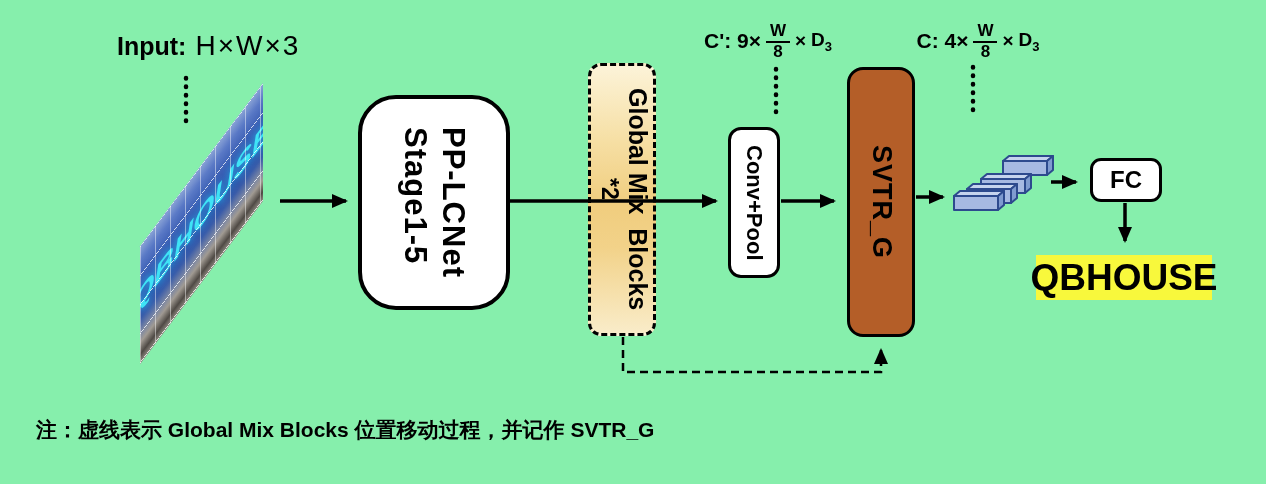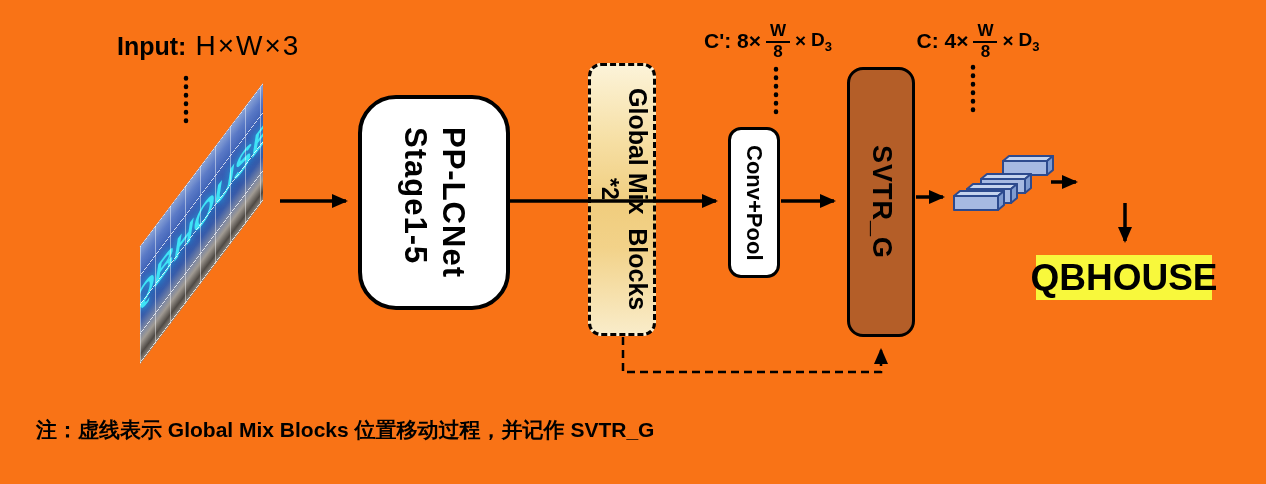--- a/index.html
+++ b/index.html
@@ -1,17 +1,17 @@
 <!DOCTYPE html>
 <html><head>
 <meta charset="utf-8">
 <style>
   html,body{margin:0;padding:0;background:#fff;}
   body{font-family:"Liberation Sans", sans-serif; color:#000;}
-  #canvas{position:relative;width:1266px;height:484px;background:#f97316;overflow:hidden;}
+  #canvas{position:relative;width:1266px;height:484px;background:#86efac;overflow:hidden;}
 
   .abs{position:absolute;}
 
   
   .input-label{left:117px;top:30px;display:flex;align-items:baseline;gap:9px;z-index:4;}
   .input-label .t{font-size:25px;font-weight:700;}
   .input-label .d{font-size:28px;font-weight:400;letter-spacing:2px;}
 
   
   .sign{left:140px;top:83px;width:123px;height:118px;
@@ -94,39 +94,42 @@
 
   <div class="abs node convpool">
     <span class="vtext">Conv+Pool</span>
   </div>
 
   <div class="abs node svtr" style="background: rgb(180, 94, 40);">
     <span class="vtext">SVTR_G</span>
   </div>
 
   <div class="abs dimlabel c-prime">
-    <span>C': 8×</span>
+    <span>C': 9×</span>
     <span class="frac">
       <span class="num">W</span>
       <span class="den">8</span>
     </span>
     <span class="small">×</span>
     <span class="small"><span>D</span><sub>3</sub></span>
   </div>
 
   <div class="abs dimlabel c-final">
     <span>C: 4×</span>
     <span class="frac">
       <span class="num">W</span>
       <span class="den">8</span>
     </span>
     <span class="small">×</span>
     <span class="small"><span>D</span><sub>3</sub></span>
   </div>
 
+  <div class="abs node fcbox">
+    <span>FC</span>
+  </div>
 
   <div class="abs output" style="background: rgb(248, 248, 60);">QBHOUSE</div>
 
   <div class="abs note">注：虚线表示 Global Mix Blocks 位置移动过程，并记作 SVTR_G</div>
 
   <svg id="wires" width="1266" height="484" viewBox="0 0 1266 484">
     <defs>
       <marker id="ah" markerUnits="userSpaceOnUse" markerWidth="20" markerHeight="18" refX="15" refY="8" orient="auto">
         <path d="M1,1 L17,8 L1,15 Z" fill="#000"></path>
       </marker>

